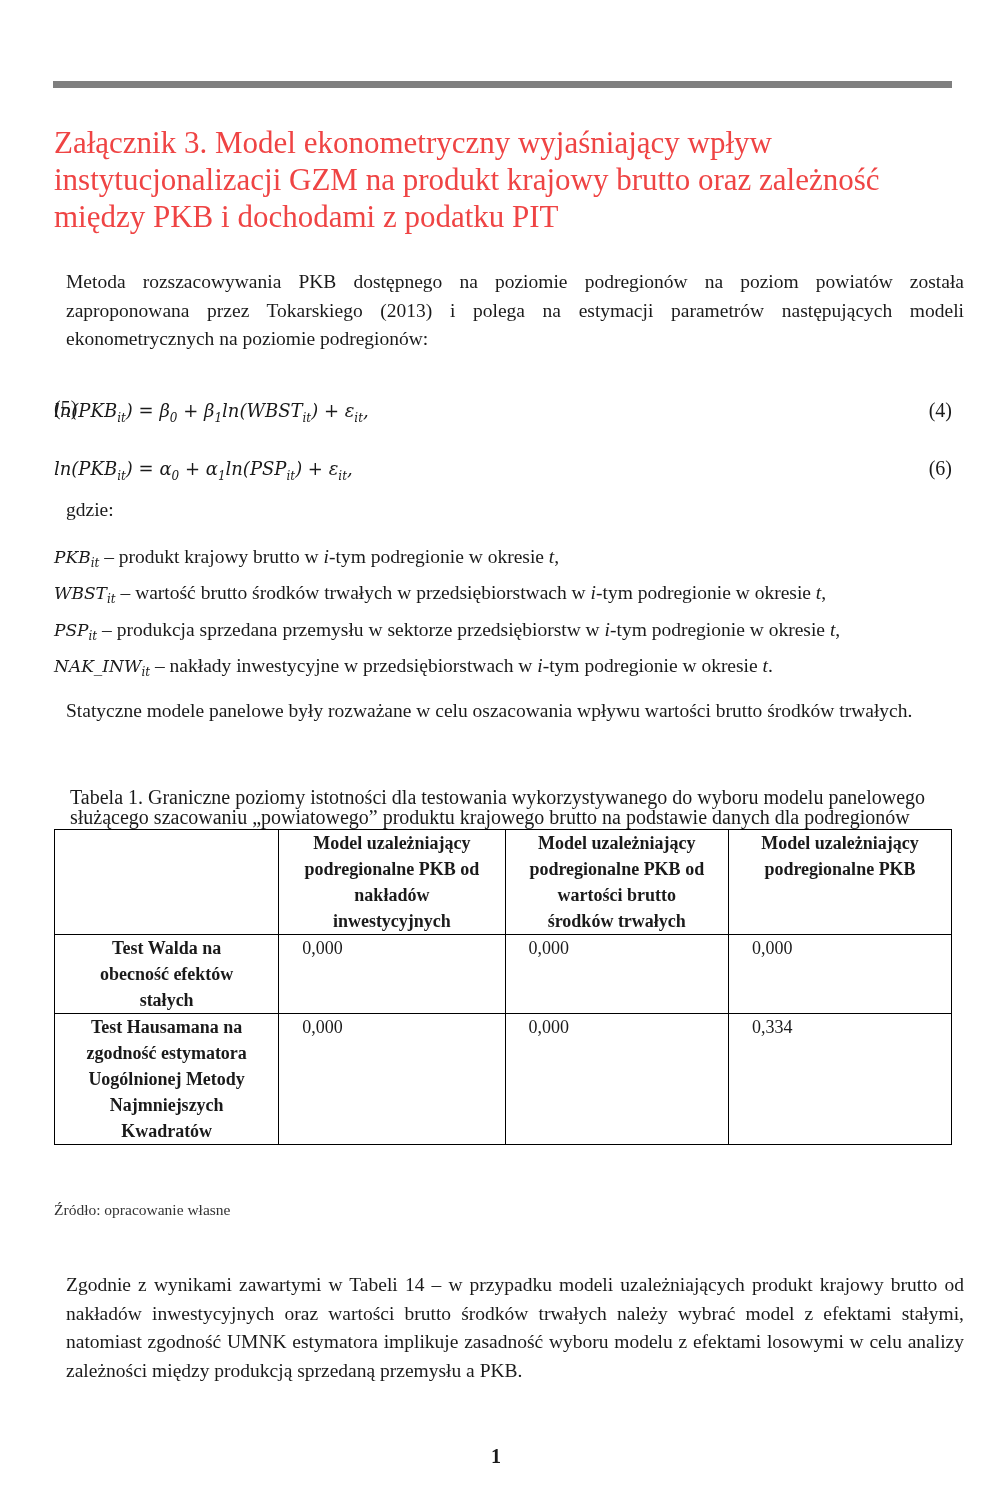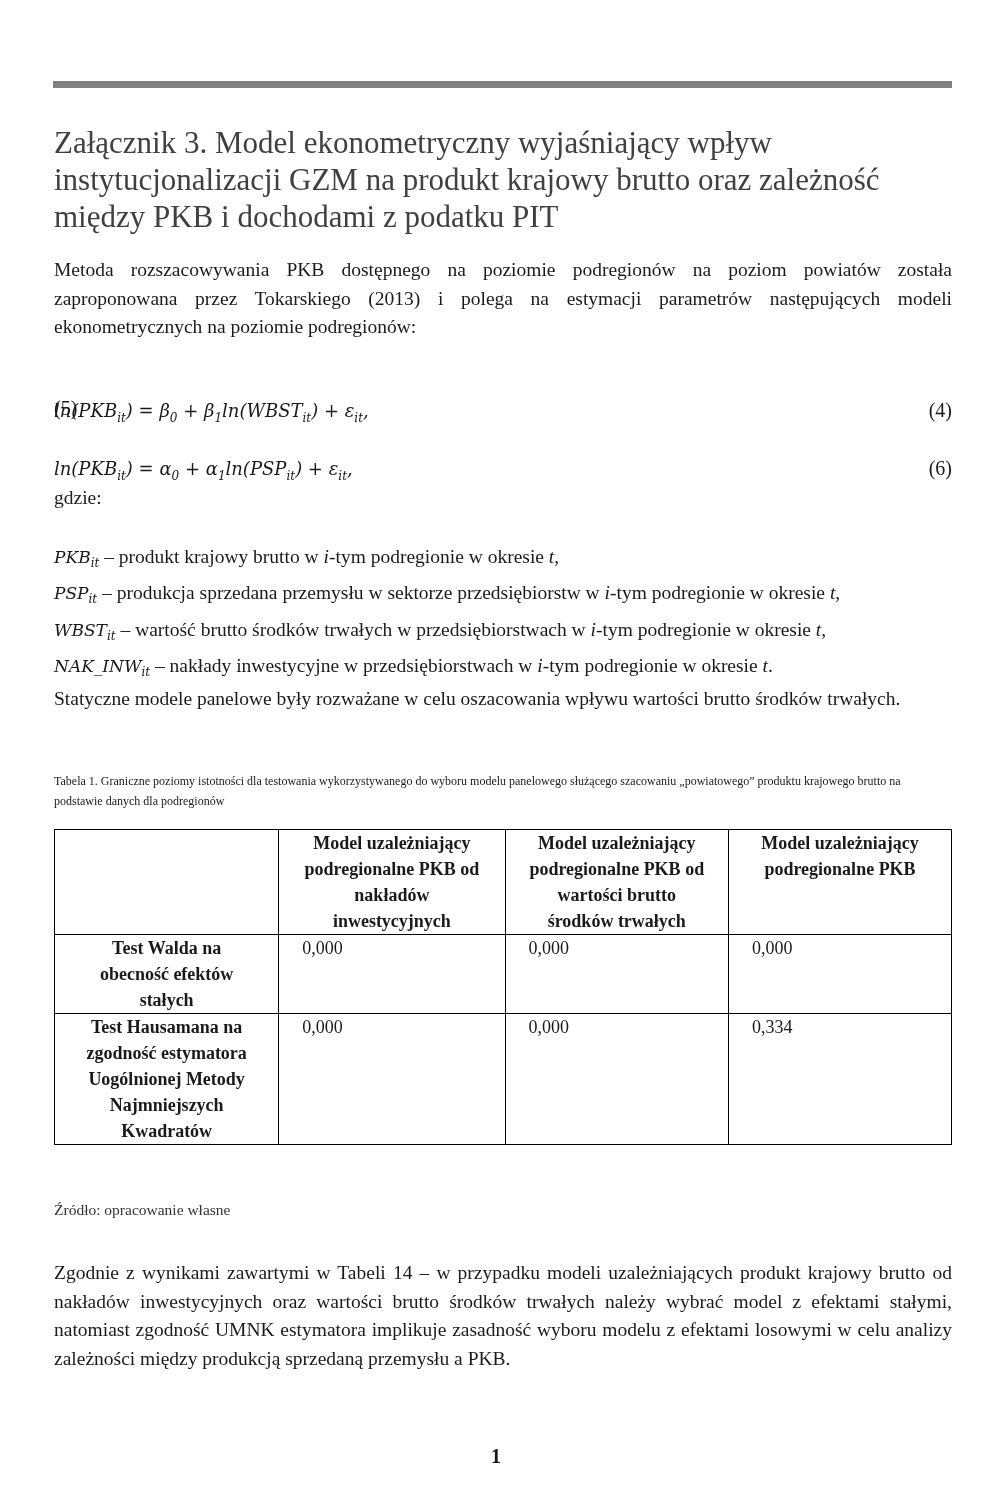--- a/index.html
+++ b/index.html
@@ -3,38 +3,38 @@
   <meta charset="utf-8">
   <style>
     html, body { margin: 0; padding: 0; background: #ffffff; }
     body {
       width: 992px; height: 1488px; position: relative; overflow: hidden;
       font-family: "Liberation Serif", "DejaVu Serif", serif; color: #1a1a1a;
     }
     .top-rule { position: absolute; left: 53px; top: 81px; width: 899px; height: 7px; background: #7f7f7f; }
     .title {
       position: absolute; left: 54px; top: 124px; width: 900px;
-      font-size: 31px; line-height: 37px; color: #404040; margin: 0; font-weight: normal;
+      font-size: 31px; line-height: 37px; color: #ef4444; margin: 0; font-weight: normal;
     }
     .para {
       position: absolute; left: 54px; width: 898px;
-      font-size: 19.5px; line-height: 28.5px; text-align: justify; margin: 0;
+      font-size: 19.5px; line-height: 28.5px; text-align: justify; margin: 12px;
     }
     .eq-block { position: absolute; left: 54px; top: 368px; width: 898px; }
     .eq-row { display: flex; justify-content: space-between; height: 29px; align-items: baseline; font-size: 20px; }
     .eq { font-family: "DejaVu Serif", "Liberation Serif", serif; font-style: italic; font-size: 18px; margin-top: 32px; }
     .eq sub { font-size: 12px; }
     .eq-num { font-size: 20px; }
     .defs { position: absolute; left: 54px; top: 542px; width: 898px; font-size: 19.5px; line-height: 29px; }
     .def-row { white-space: nowrap; }
     .sym { font-family: "DejaVu Serif", "Liberation Serif", serif; font-style: italic; font-size: 17px; }
     .sym sub { font-size: 12px; }
     .caption {
       position: absolute; left: 54px; top: 771px; width: 898px;
-      font-size: 12px; line-height: 20px; margin: 0;
+      font-size: 20px; line-height: 20px; margin: 16px;
     }
     table.results {
       position: absolute; left: 54px; top: 829px; width: 898px;
       border-collapse: collapse; font-size: 18px; line-height: 26px;
     }
     table.results td, table.results th { border: 1px solid #000; vertical-align: top; padding: 0 23px; }
     table.results th { font-weight: bold; text-align: center; }
     table.results td.rowhead { font-weight: bold; text-align: center; }
     .c0 { width: 207px; } .c1 { width: 208px; } .c2 { width: 208px; } .c3 { width: 207px; }
     .source { position: absolute; left: 54px; top: 1200px; font-size: 15.5px; line-height: 20px; color: #333; }
@@ -60,22 +60,22 @@
   <div class="eq-row">
     <span class="eq"><span>ln(PKB</span><sub>it</sub><span>) = α</span><sub>0</sub><span> + α</span><sub>1</sub><span>ln(PSP</span><sub>it</sub><span>) + ε</span><sub>it</sub><span>,</span></span>
     <span class="eq-num">(6)</span>
   </div>
 </div>
 
 <p class="para" style="top:484px;">gdzie:</p>
 
 <div class="defs">
   <div class="def-row"><span class="sym"><span>PKB</span><sub>it</sub></span><span> – produkt krajowy brutto w </span><i>i</i><span>-tym podregionie w okresie </span><i>t</i><span>,</span></div>
+  <div class="def-row"><span class="sym"><span>WBST</span><sub>it</sub></span><span> – wartość brutto środków trwałych w przedsiębiorstwach w </span><i>i</i><span>-tym podregionie w okresie </span><i>t</i><span>,</span></div>
   <div class="def-row"><span class="sym"><span>PSP</span><sub>it</sub></span><span> – produkcja sprzedana przemysłu w sektorze przedsiębiorstw w </span><i>i</i><span>-tym podregionie w okresie </span><i>t</i><span>,</span></div>
-  <div class="def-row"><span class="sym"><span>WBST</span><sub>it</sub></span><span> – wartość brutto środków trwałych w przedsiębiorstwach w </span><i>i</i><span>-tym podregionie w okresie </span><i>t</i><span>,</span></div>
   <div class="def-row"><span class="sym"><span>NAK_INW</span><sub>it</sub></span><span> – nakłady inwestycyjne w przedsiębiorstwach w </span><i>i</i><span>-tym podregionie w okresie </span><i>t</i><span>.</span></div>
 </div>
 
 <p class="para" style="top:685px;">Statyczne modele panelowe były rozważane w celu oszacowania wpływu wartości brutto środków trwałych.</p>
 
 <p class="caption">Tabela 1. Graniczne poziomy istotności dla testowania wykorzystywanego do wyboru modelu panelowego służącego szacowaniu „powiatowego” produktu krajowego brutto na podstawie danych dla podregionów</p>
 
 <table class="results">
   <tbody>
       <tr>

